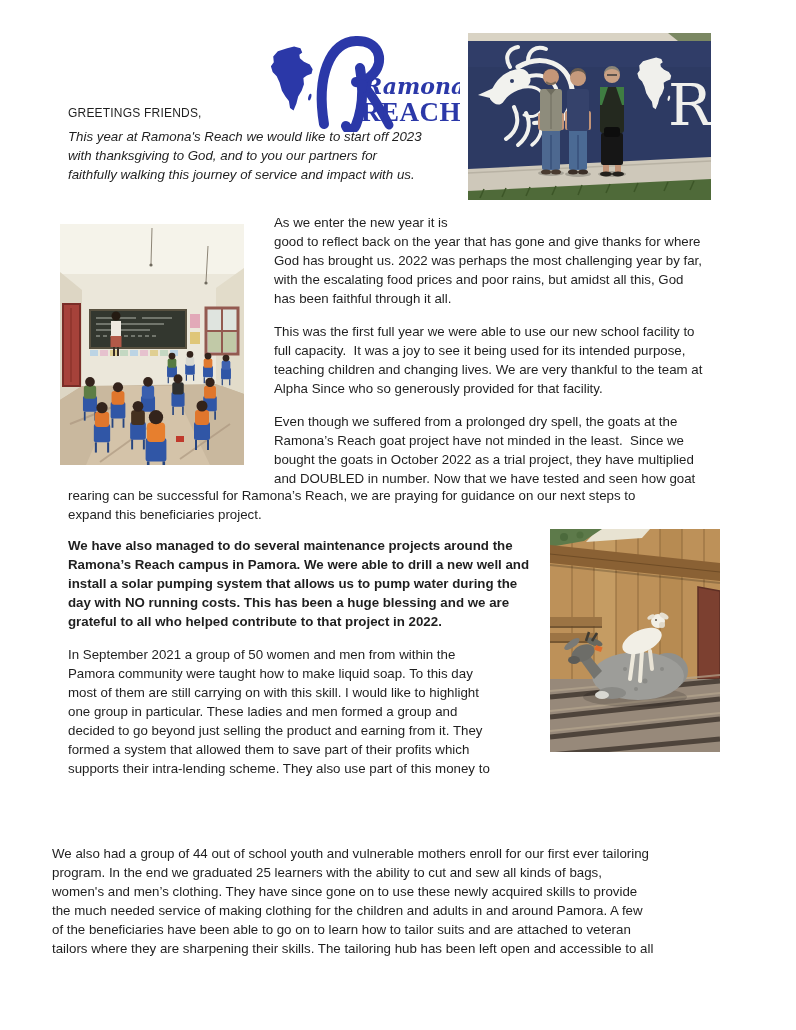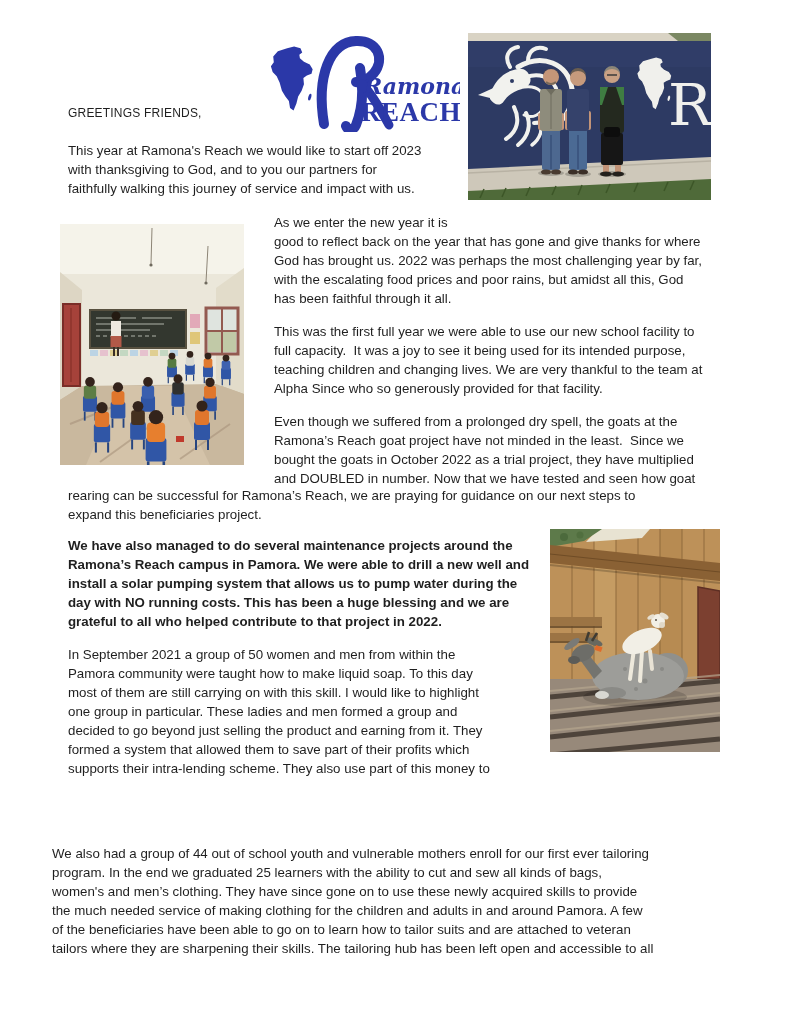--- a/index.html
+++ b/index.html
@@ -3,21 +3,21 @@
 <meta charset="utf-8">
 <style>
   html,body{margin:0;padding:0;background:#fff;}
   .page{
     position:relative;width:796px;height:1030px;background:#ffffff;overflow:hidden;
     font-family:"Liberation Sans",sans-serif;font-size:13.3px;line-height:19px;color:#1f1f1f;
   }
   .abs{position:absolute;}
   .pre{white-space:pre;}
   .greeting{left:68px;top:104px;font-size:12px;letter-spacing:.2px;}
-  .p-intro{left:68px;top:141px;}
+  .p-intro{left:68px;top:127px;font-style:italic;}
   .right-block{left:274px;top:213px;}
   .right-block .para{margin:0 0 14px 0;}
   .p-goats-cont{left:68px;top:486px;}
   .p-maint{left:68px;top:536px;font-weight:bold;}
   .p-soap{left:68px;top:645px;}
   .p-soap-cont{left:68px;top:778px;}
   .p-tailor{left:52px;top:844px;}
   .logo-wrap{left:264px;top:32px;width:196px;height:100px;}
   .photo-team{left:468px;top:33px;width:243px;height:167px;}
   .photo-class{left:60px;top:224px;width:184px;height:241px;}

